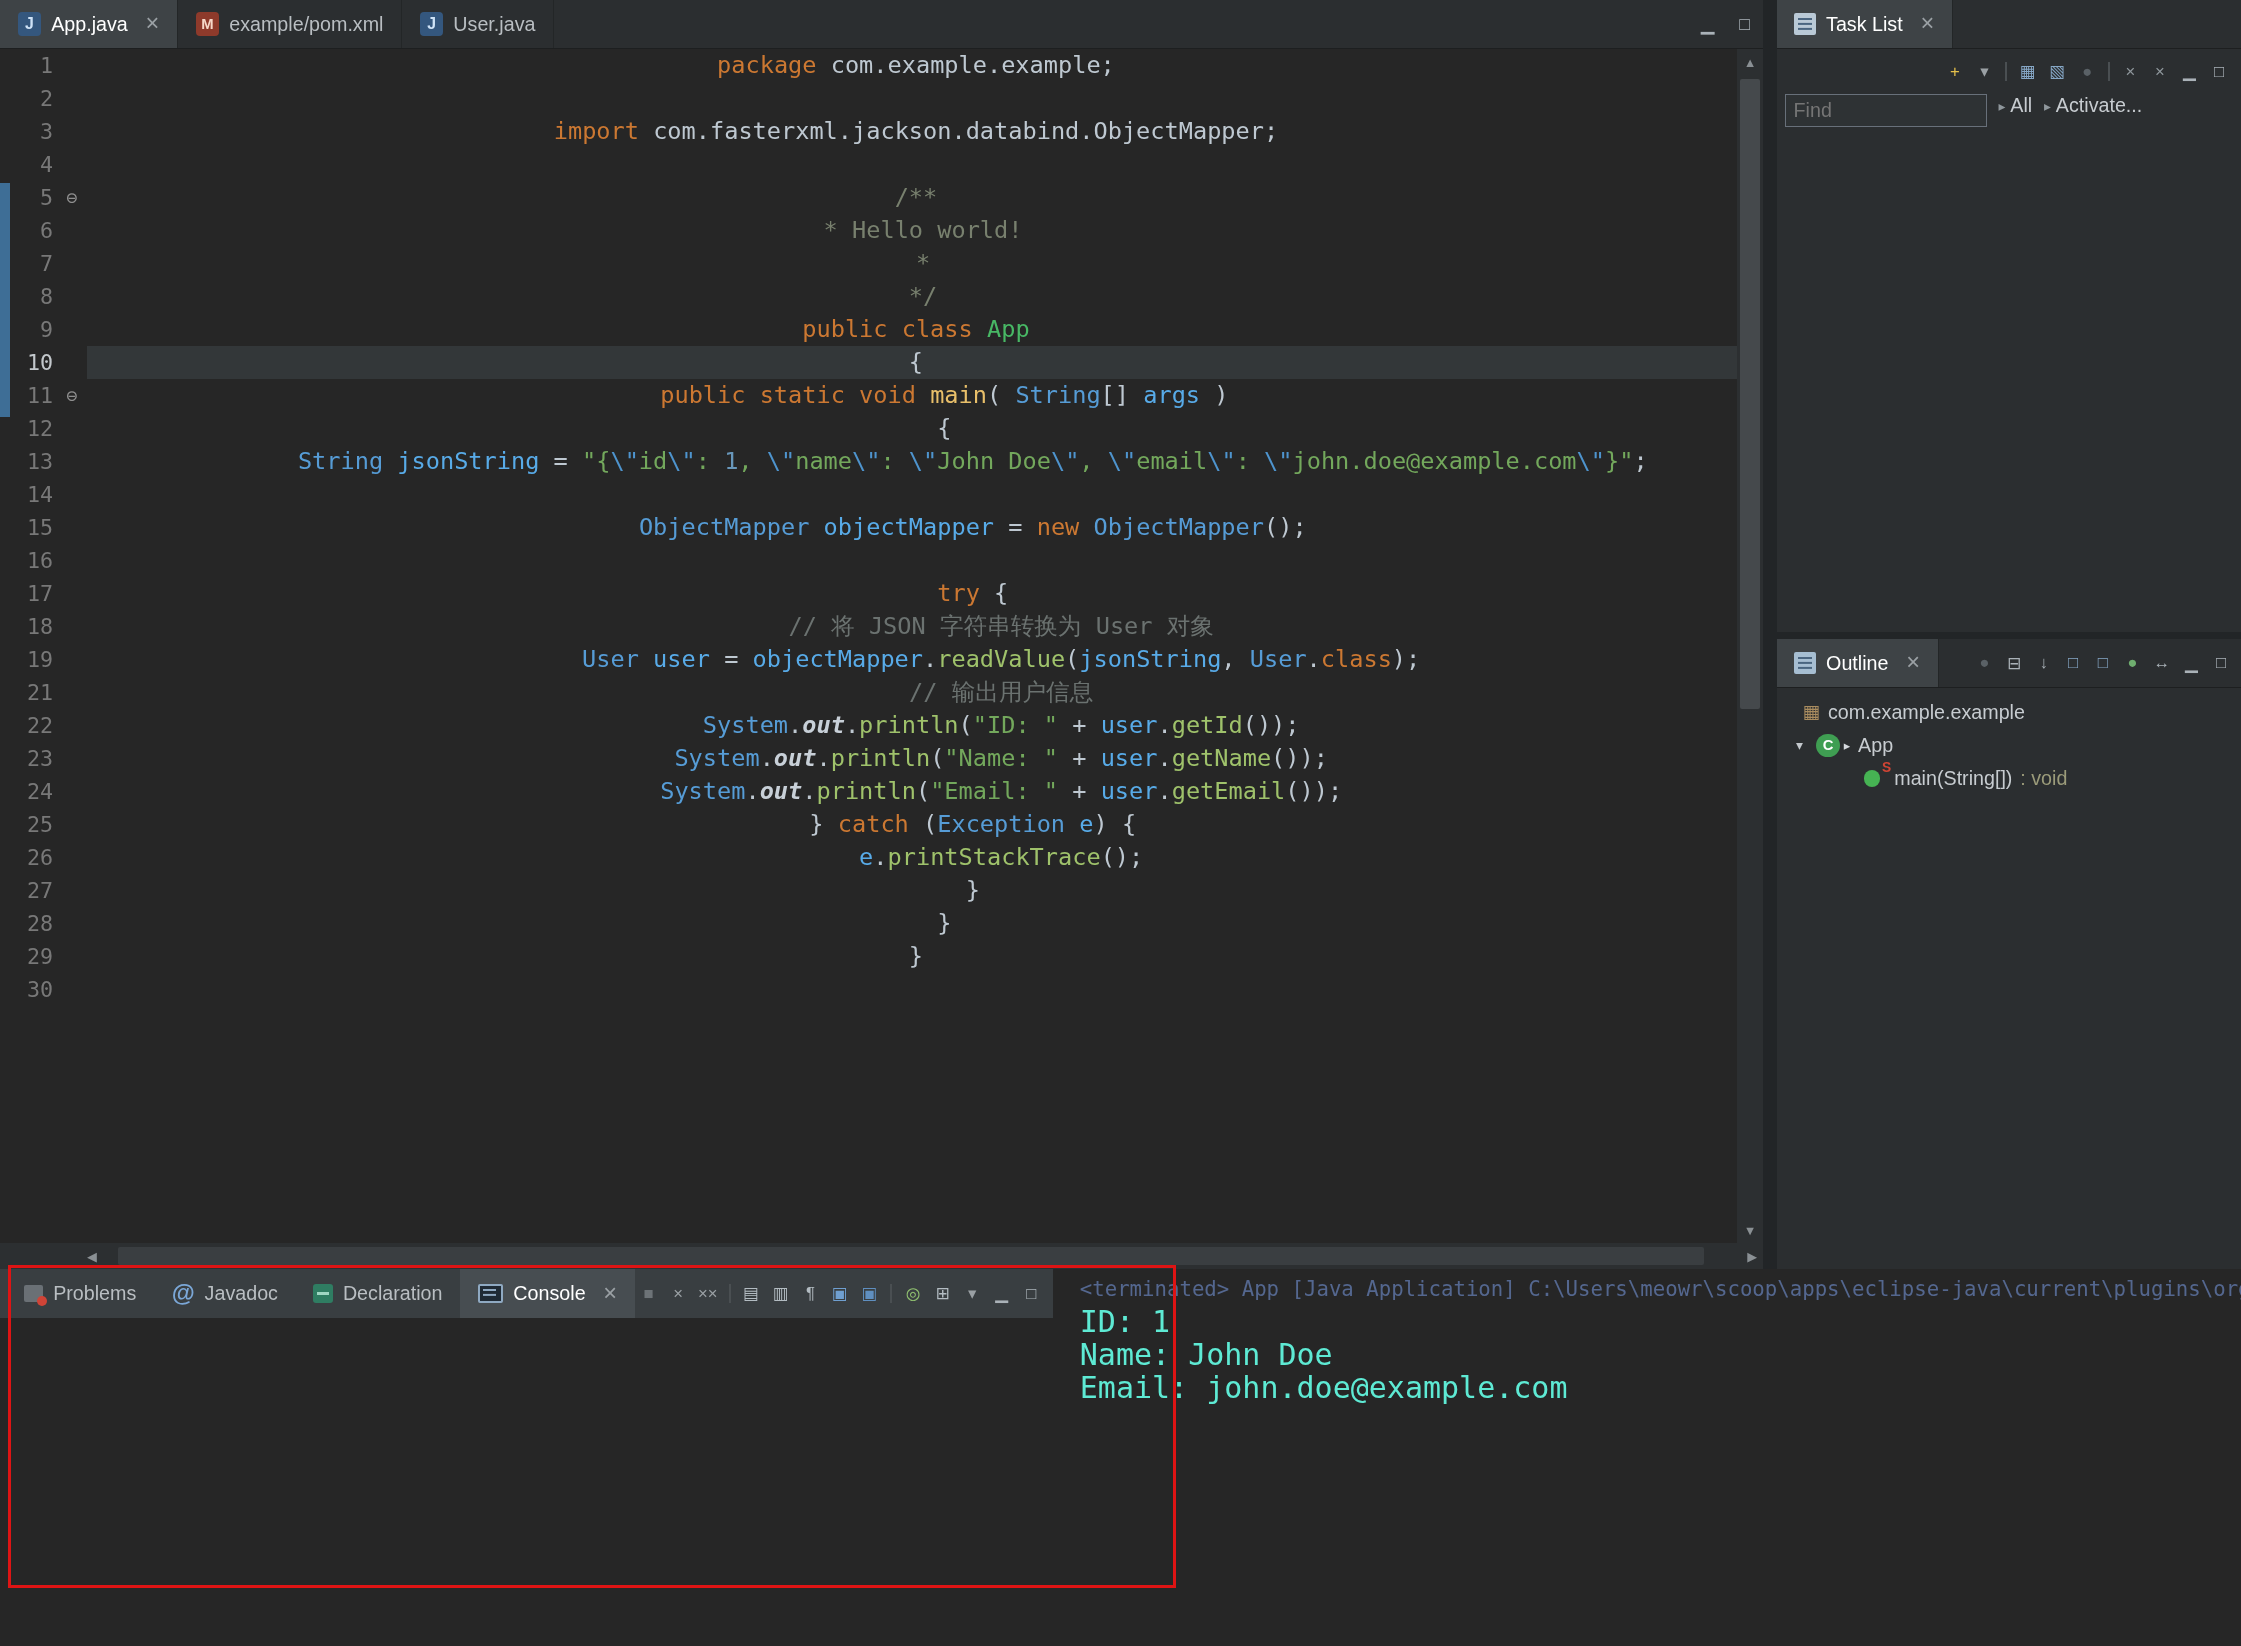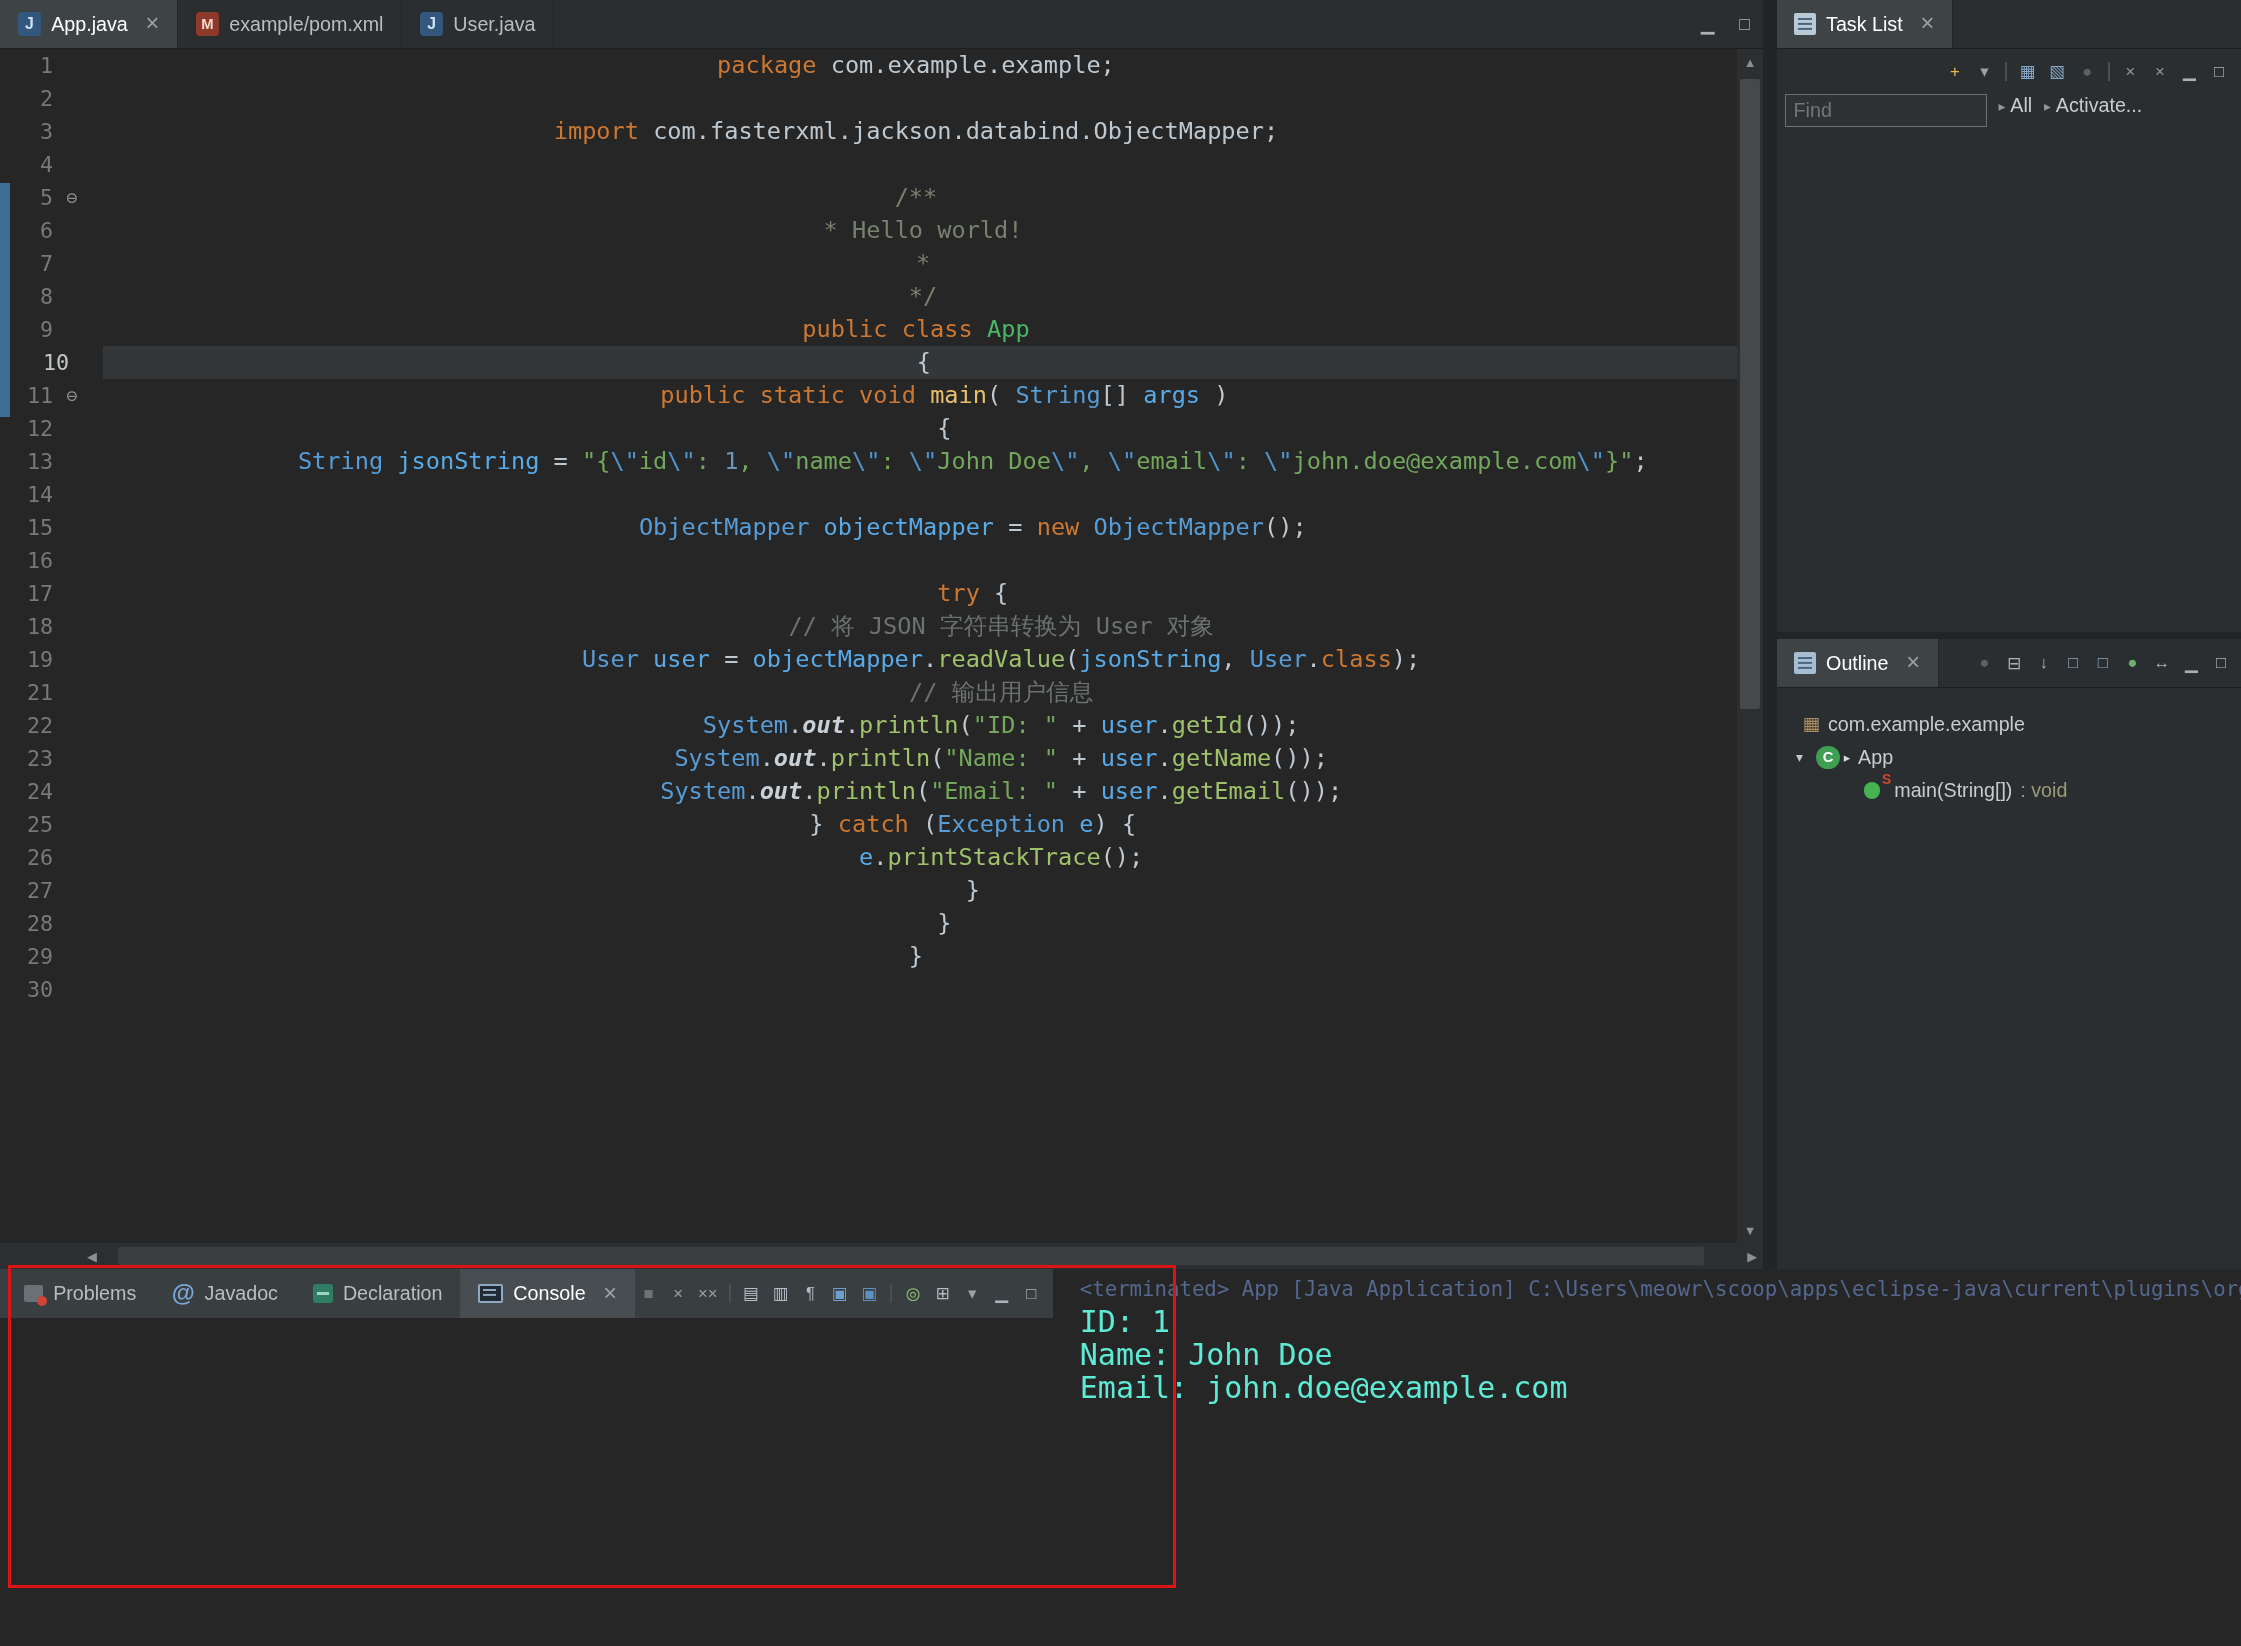--- a/index.html
+++ b/index.html
@@ -48,21 +48,21 @@
   
   .editor-wrap { position:relative; flex:1; overflow:hidden; background:#262626; }
   .code-area { position:absolute; top:0; left:0; right:25.6px; bottom:0; overflow:hidden; }
   .range-indicator { position:absolute; left:0; top:134px; width:9.9px; height:234px; background:#3e6e96; }
   .code-line { display:flex; height:33px; line-height:33px; white-space:pre;
                font-family:"DejaVu Sans Mono","Liberation Mono",monospace; font-size:23.6px; }
   .code-line .ln { flex:none; width:57px; text-align:right; color:#787878; font-size:21.7px; padding-right:3.9px; }
   .code-line .fold { flex:none; width:29.6px; text-align:center; color:#8f8f8f; font-size:18.7px; }
   .code-line .code { flex:1; padding-left:7.9px;text-align:center; }
   .code-line.current .code { background:#333739; }
-  .code-line.current .ln { color:#c3c8cc;margin-left:16px; }
+  .code-line.current .ln { color:#c3c8cc; }
   .tok-kw  { color:#CC7832; }
   .tok-pl  { color:#BEC8D1; }
   .tok-ty  { color:#569CD6; }
   .tok-var { color:#58ABE8; }
   .tok-cls { color:#48B865; }
   .tok-dec { color:#E8BF6A; }
   .tok-str { color:#73A85C; }
   .tok-esc { color:#4E94CE; }
   .tok-num { color:#6897BB; }
   .tok-cm  { color:#6B7270; }
@@ -76,21 +76,21 @@
   .vscroll .thumb { position:absolute; top:29.6px; right:3px; width:19.7px; height:630px;
              background:#45494c; border-radius:2px; }
   .hscroll { height:25.6px; background:#2c2f31; position:relative; display:flex; align-items:center;
              justify-content:space-between; padding:0 5.9px 0 87px; font-size:12.8px; color:#8a9094; flex:none; }
   .hscroll .thumb { position:absolute; left:118px; right:59px; top:3.9px; bottom:3.9px;
              background:#3a3e41; border-radius:2px; }
 
   
   .panel { display:flex; flex-direction:column; background:#2b2e30; }
   .panel-tasklist { height:639px; border-bottom:7.9px solid #222527; }
-  .panel-outline { flex:1;gap:12px; }
+  .panel-outline { flex:1; }
   .tb-icons { display:flex; align-items:center; gap:2px; }
   .tbicon { min-width:27.6px; height:27.6px; display:inline-flex; align-items:center; justify-content:center;
             font-size:16.7px; }
   .tbicon.sep { min-width:2px; width:2px; height:19.7px; background:#4a4f52; margin:0 4.9px; }
   .tl-toolbar { height:45px; display:flex; align-items:center; justify-content:flex-end; padding:0 7.9px; flex:none; }
   .tl-find-row { height:49px; display:flex; align-items:flex-start; gap:11.8px; padding:0 7.9px; flex:none; overflow:hidden; }
   .find-input { width:202px; height:33px; background:#2e3234; border:1px solid #68707a; color:#b9bec2;
             font-size:19.7px; padding:0 7.9px; font-family:inherit; }
   .link-ctl { display:flex; align-items:center; gap:4.9px; color:#c7ccd0; font-size:19.7px; white-space:nowrap; }
   .chev { color:#8f979c; font-size:13.8px; }

